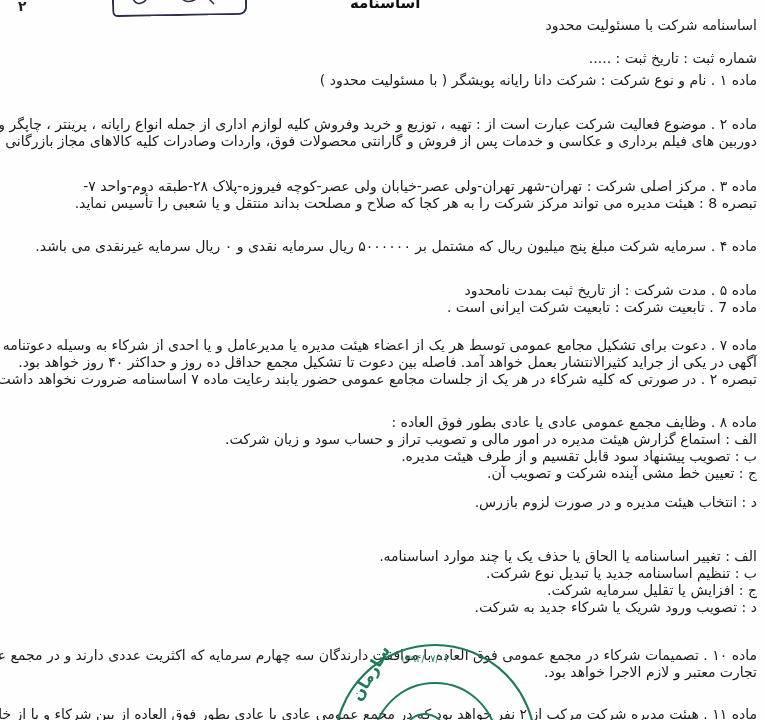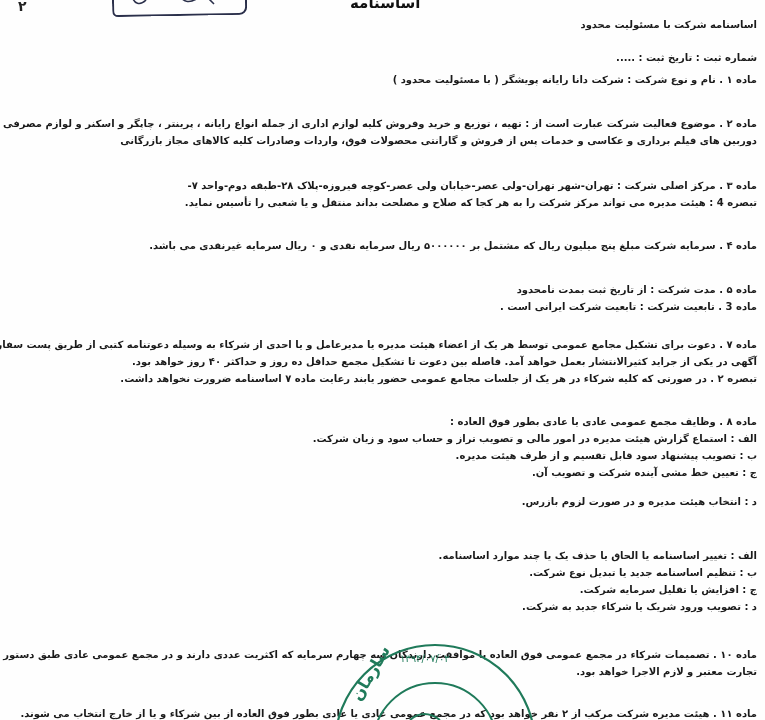--- a/index.html
+++ b/index.html
@@ -15,22 +15,22 @@
     .page {
       position: absolute; left: 0; top: 0; width: 765px; height: 720px;
       background: #fefefe;
     }
     .line {
       position: absolute;
       direction: rtl;
       unicode-bidi: embed;
       text-align: right;
       white-space: nowrap;
-      font-weight: bold;
-      font-size: 10px;
+      font-weight: normal;
+      font-size: 14px;
       line-height: 14px;
       color: #1a1a1a;
       letter-spacing: -0.1px;
     }
     .full { left: 6px; right: 8px; text-align: justify; text-align-last: right; }
     .right { right: 8px; }
     .title {
       position: absolute; top: -6px; left: 350px;
       font-size: 15px; font-weight: bold; direction: rtl; color: #111;
     }
@@ -65,26 +65,26 @@
 
   <div class="line right" style="top:18px;">اساسنامه شرکت با مسئولیت محدود</div>
   <div class="line right" style="top:51px;">شماره ثبت : تاریخ ثبت : .....</div>
 
   <div class="line right" style="top:73px;">ماده ۱ . نام و نوع شرکت : شرکت دانا رایانه پویشگر ( با مسئولیت محدود )</div>
 
   <div class="line full" style="top:117px;">ماده ۲ . موضوع فعالیت شرکت عبارت است از : تهیه ، توزیع و خرید وفروش کلیه لوازم اداری از جمله انواع رایانه ، پرینتر ، چاپگر و اسکنر و لوازم مصرفی مرتبط و انواع</div>
   <div class="line right" style="top:134px;">دوربین های فیلم برداری و عکاسی و خدمات پس از فروش و گارانتی محصولات فوق، واردات وصادرات کلیه کالاهای مجاز بازرگانی</div>
 
   <div class="line right" style="top:179px;">ماده ۳ . مرکز اصلی شرکت : تهران-شهر تهران-ولی عصر-خیابان ولی عصر-کوچه فیروزه-پلاک ۲۸-طبقه دوم-واحد ۷-</div>
-  <div class="line right" style="top:196px;">تبصره 4 : هیئت مدیره می تواند مرکز شرکت را به هر کجا که صلاح و مصلحت بداند منتقل و یا شعبی را تأسیس نماید.</div>
+  <div class="line right" style="top:196px;">تبصره 8 : هیئت مدیره می تواند مرکز شرکت را به هر کجا که صلاح و مصلحت بداند منتقل و یا شعبی را تأسیس نماید.</div>
 
   <div class="line right" style="top:239px;">ماده ۴ . سرمایه شرکت مبلغ پنج میلیون ریال که مشتمل بر ۵۰۰۰۰۰۰ ریال سرمایه نقدی و ۰ ریال سرمایه غیرنقدی می باشد.</div>
 
   <div class="line right" style="top:283px;">ماده ۵ . مدت شرکت : از تاریخ ثبت بمدت نامحدود</div>
-  <div class="line right" style="top:300px;">ماده 3 . تابعیت شرکت : تابعیت شرکت ایرانی است .</div>
+  <div class="line right" style="top:300px;">ماده 7 . تابعیت شرکت : تابعیت شرکت ایرانی است .</div>
 
   <div class="line full" style="top:338px;">ماده ۷ . دعوت برای تشکیل مجامع عمومی توسط هر یک از اعضاء هیئت مدیره یا مدیرعامل و یا احدی از شرکاء به وسیله دعوتنامه کتبی از طریق پست سفارشی و یا درج</div>
   <div class="line right" style="top:355px;">آگهی در یکی از جراید کثیرالانتشار بعمل خواهد آمد. فاصله بین دعوت تا تشکیل مجمع حداقل ده روز و حداکثر ۴۰ روز خواهد بود.</div>
   <div class="line right" style="top:372px;">تبصره ۲ . در صورتی که کلیه شرکاء در هر یک از جلسات مجامع عمومی حضور یابند رعایت ماده ۷ اساسنامه ضرورت نخواهد داشت.</div>
 
   <div class="line right" style="top:415px;">ماده ۸ . وظایف مجمع عمومی عادی یا عادی بطور فوق العاده :</div>
   <div class="line right" style="top:432px;">الف : استماع گزارش هیئت مدیره در امور مالی و تصویب تراز و حساب سود و زیان شرکت.</div>
   <div class="line right" style="top:466px;">ج : تعیین خط مشی آینده شرکت و تصویب آن.</div>
   <div class="line right" style="top:449px;">ب : تصویب پیشنهاد سود قابل تقسیم و از طرف هیئت مدیره.</div>
   <div class="line right" style="top:495px;margin-left:36px;">د : انتخاب هیئت مدیره و در صورت لزوم بازرس.</div>

